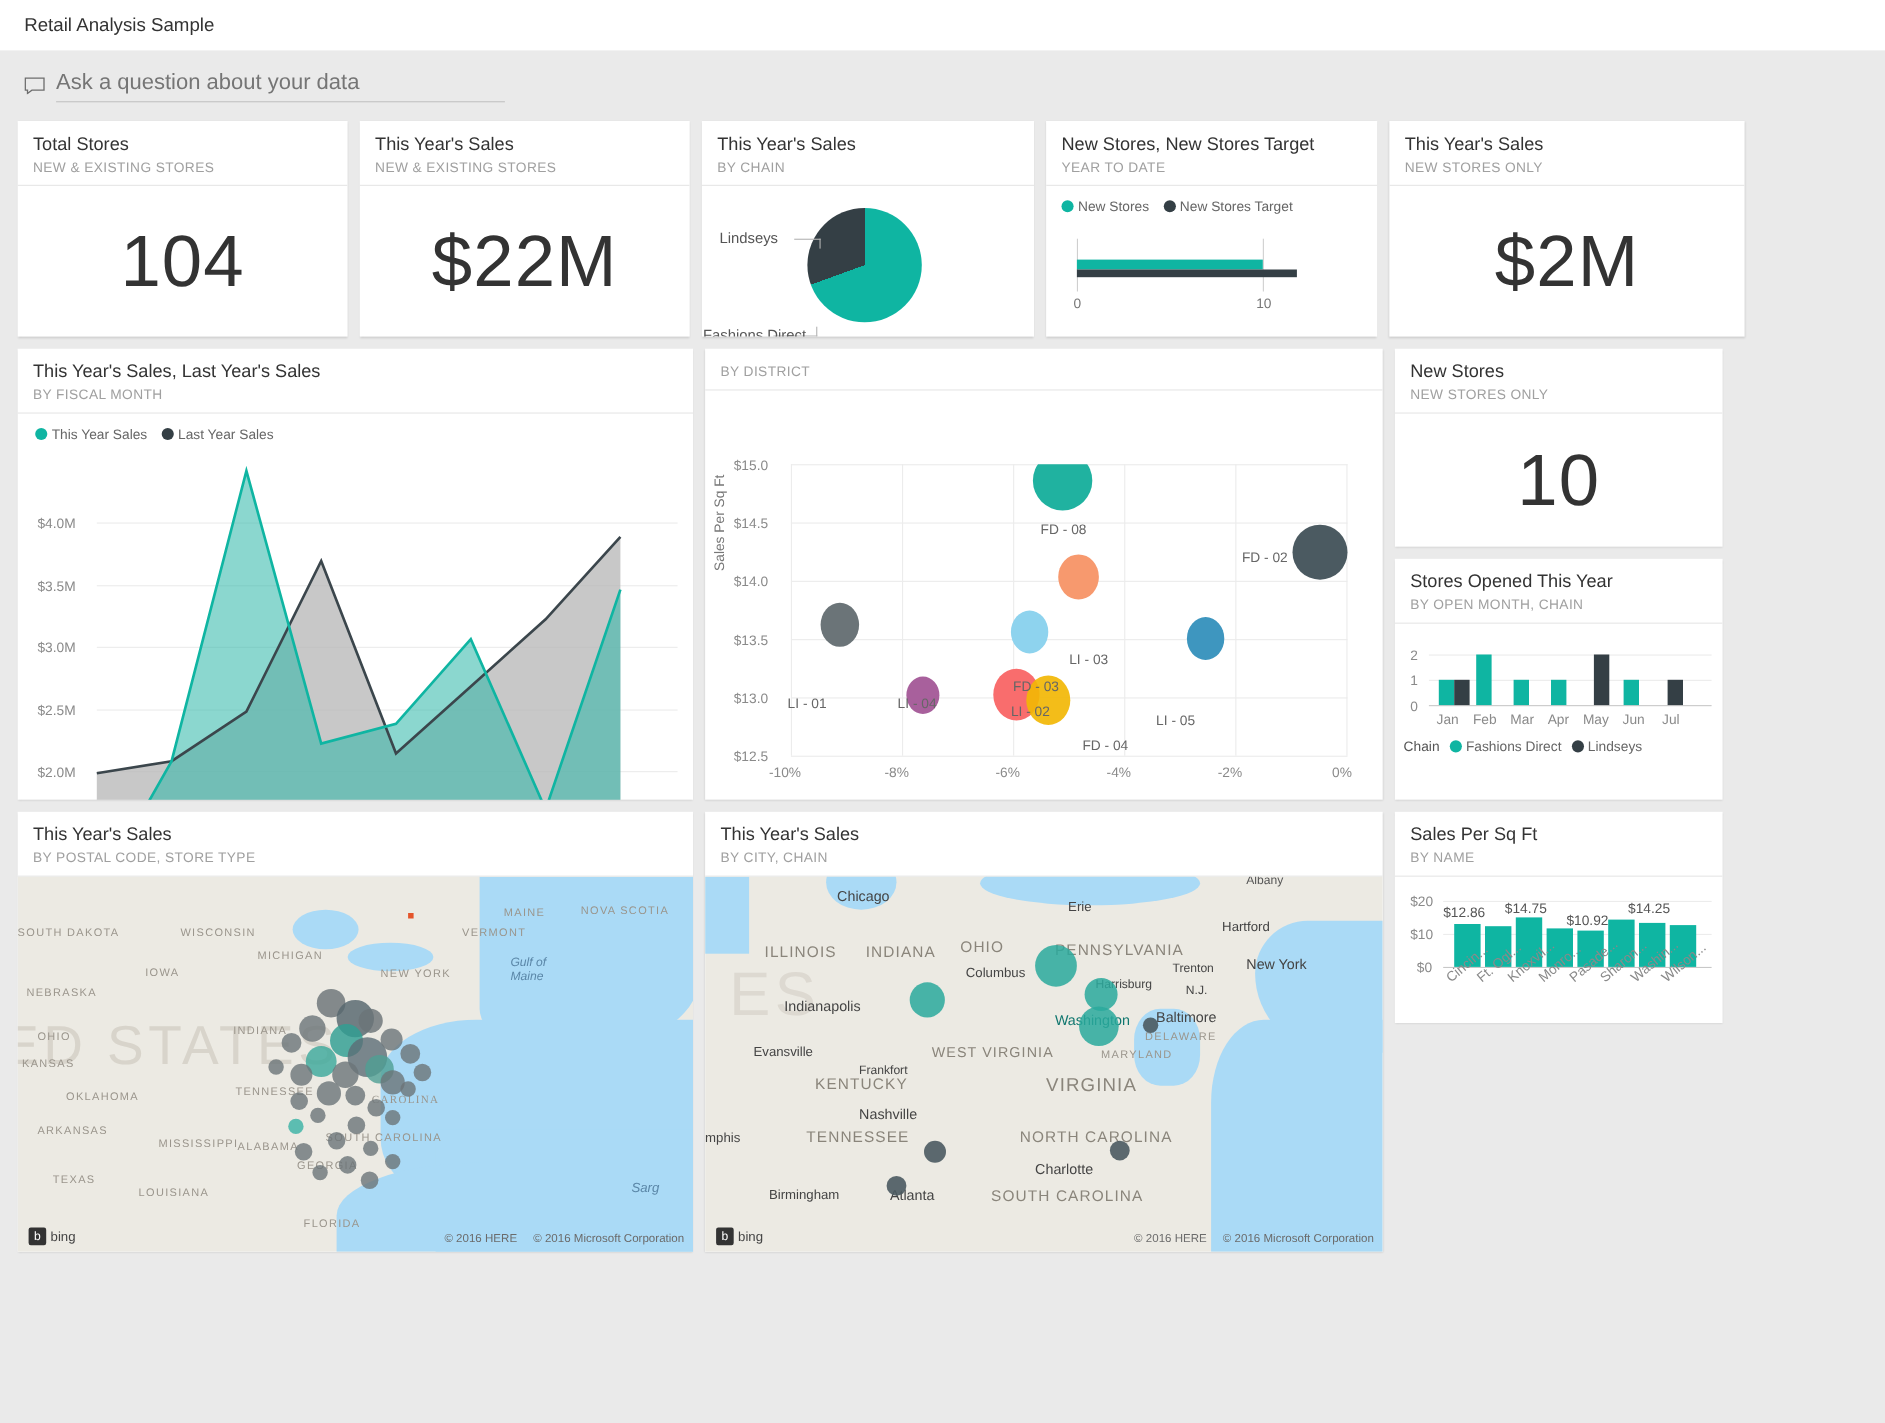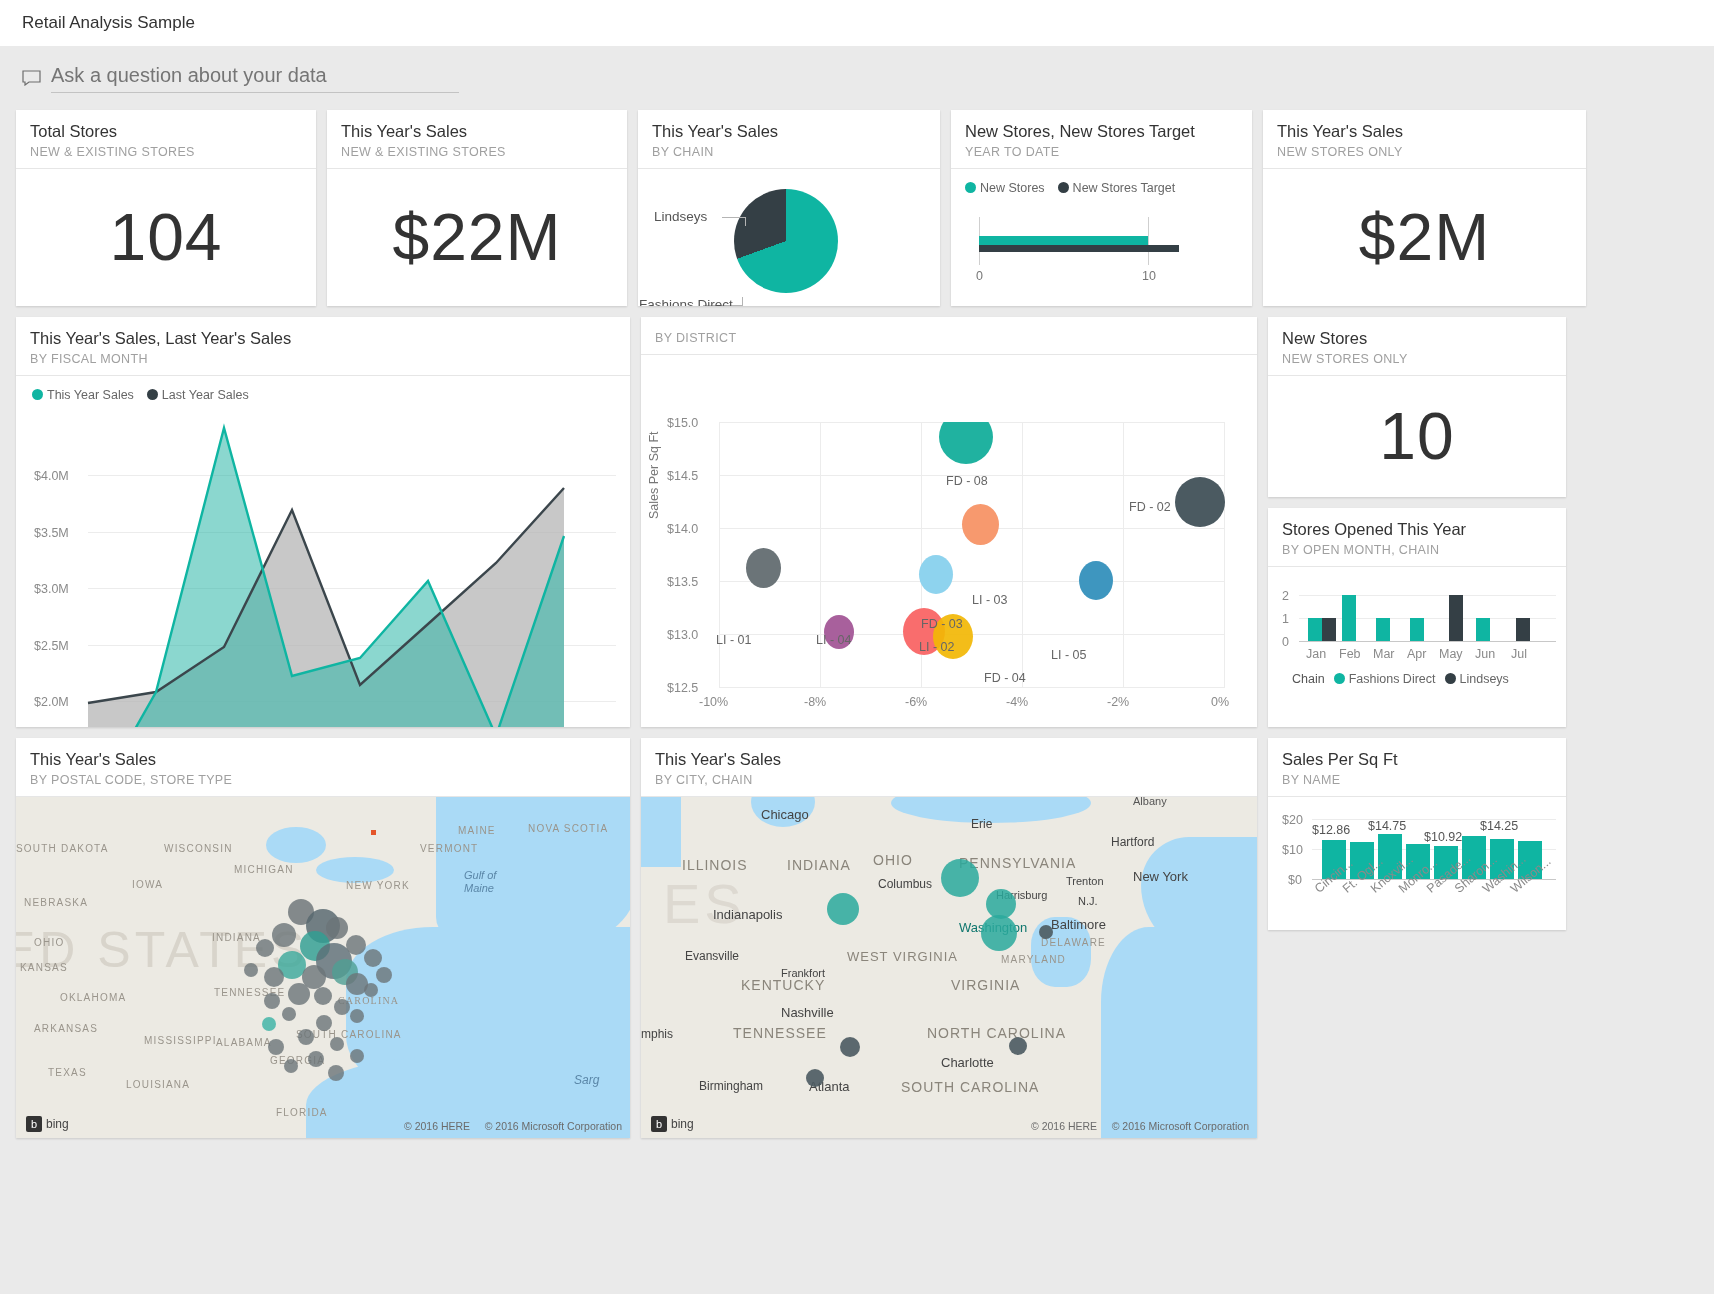--- a/index.html
+++ b/index.html
@@ -357,21 +357,21 @@
             <div style="position:absolute;left:248px;top:51px;width:14px;height:23px;background:#343f45;"></div>
 
             <div class="axis-lbl" style="left:38px;top:80px;">Jan</div>
             <div class="axis-lbl" style="left:71px;top:80px;">Feb</div>
             <div class="axis-lbl" style="left:105px;top:80px;">Mar</div>
             <div class="axis-lbl" style="left:139px;top:80px;">Apr</div>
             <div class="axis-lbl" style="left:171px;top:80px;">May</div>
             <div class="axis-lbl" style="left:207px;top:80px;">Jun</div>
             <div class="axis-lbl" style="left:243px;top:80px;">Jul</div>
 
-            <div class="legend" style="position:absolute;left:24px;top:105px;gap:9px;">
+            <div class="legend" style="position:absolute;left:8px;top:105px;gap:9px;">
               <span style="color:#555;font-size:12.5px;">Chain</span>
               <span class="legend-item">
                 <span class="dot" style="background:#0fb5a2"></span>
                 <span>Fashions Direct</span>
               </span>
               <span class="legend-item">
                 <span class="dot" style="background:#343f45"></span>
                 <span>Lindseys</span>
               </span>
             </div>
@@ -487,39 +487,39 @@
           <div class="water" style="left:0;top:0;width:40px;height:70px;"></div>
           <div class="water" style="left:500px;top:40px;width:120px;height:120px;border-radius:40% 0 0 60%;"></div>
           <div class="water" style="left:460px;top:130px;width:160px;height:250px;border-radius:30% 0 0 0;"></div>
           <div class="water" style="left:390px;top:120px;width:60px;height:70px;border-radius:40%;"></div>
           <div class="big-ghost" style="left:22px;top:74px;color:#ddd9d1;font-size:56px;">ES</div>
 
           <div style="position:absolute;left:120px;top:10px;font-size:13px;color:#444;">Chicago</div>
           <div style="position:absolute;left:330px;top:20px;font-size:12px;color:#444;">Erie</div>
           <div style="position:absolute;left:492px;top:-2px;font-size:11px;color:#555;">Albany</div>
           <div style="position:absolute;left:470px;top:38px;font-size:12px;color:#444;">Hartford</div>
-          <div class="state-lbl" style="left:41px;top:60px;font-size:14px;color:#8a857b;letter-spacing:1px;">ILLINOIS</div>
+          <div class="state-lbl" style="left:54px;top:60px;font-size:14px;color:#8a857b;letter-spacing:1px;">ILLINOIS</div>
           <div class="state-lbl" style="left:146px;top:60px;font-size:14px;color:#8a857b;letter-spacing:1px;">INDIANA</div>
           <div class="state-lbl" style="left:232px;top:55px;font-size:14px;color:#8a857b;letter-spacing:1px;">OHIO</div>
           <div class="state-lbl" style="left:318px;top:58px;font-size:14px;color:#8a857b;letter-spacing:1px;">PENNSYLVANIA</div>
           <div style="position:absolute;left:492px;top:72px;font-size:13px;color:#444;">New York</div>
           <div style="position:absolute;left:237px;top:80px;font-size:12px;color:#444;">Columbus</div>
           <div style="position:absolute;left:425px;top:78px;font-size:11px;color:#444;">Trenton</div>
           <div style="position:absolute;left:355px;top:92px;font-size:11px;color:#444;">Harrisburg</div>
           <div style="position:absolute;left:437px;top:98px;font-size:11px;color:#444;">N.J.</div>
           <div style="position:absolute;left:72px;top:110px;font-size:13px;color:#444;">Indianapolis</div>
           <div style="position:absolute;left:318px;top:123px;font-size:13px;color:#0f766e;">Washington</div>
           <div style="position:absolute;left:410px;top:120px;font-size:13px;color:#444;">Baltimore</div>
           <div class="state-lbl" style="left:400px;top:140px;">DELAWARE</div>
           <div class="state-lbl" style="left:360px;top:157px;">MARYLAND</div>
           <div style="position:absolute;left:44px;top:152px;font-size:12px;color:#444;">Evansville</div>
           <div style="position:absolute;left:140px;top:148px;font-size:11px;color:#444;margin-top:22px;">Frankfort</div>
           <div class="state-lbl" style="left:206px;top:152px;font-size:13px;color:#8a857b;letter-spacing:1px;">WEST VIRGINIA</div>
           <div class="state-lbl" style="left:100px;top:180px;font-size:14px;color:#8a857b;letter-spacing:1px;">KENTUCKY</div>
-          <div class="state-lbl" style="left:310px;top:180px;font-size:14px;color:#8a857b;letter-spacing:1px;">VIRGINIA</div>
+          <div class="state-lbl" style="left:310px;top:180px;font-size:17px;color:#8a857b;letter-spacing:1px;">VIRGINIA</div>
           <div style="position:absolute;left:140px;top:208px;font-size:13px;color:#444;">Nashville</div>
           <div class="state-lbl" style="left:92px;top:228px;font-size:14px;color:#8a857b;letter-spacing:1px;">TENNESSEE</div>
           <div class="state-lbl" style="left:286px;top:228px;font-size:14px;color:#8a857b;letter-spacing:1px;">NORTH CAROLINA</div>
           <div style="position:absolute;left:0px;top:230px;font-size:12px;color:#444;">mphis</div>
           <div style="position:absolute;left:300px;top:258px;font-size:13px;color:#444;">Charlotte</div>
           <div class="state-lbl" style="left:260px;top:282px;font-size:14px;color:#8a857b;letter-spacing:1px;">SOUTH CAROLINA</div>
           <div style="position:absolute;left:58px;top:282px;font-size:12px;color:#444;">Birmingham</div>
           <div style="position:absolute;left:168px;top:282px;font-size:13px;color:#444;">Atlanta</div>
 
           <div class="bubble" style="left:300px;top:62px;width:38px;height:38px;background:#2aa99c;opacity:.85;"></div>

